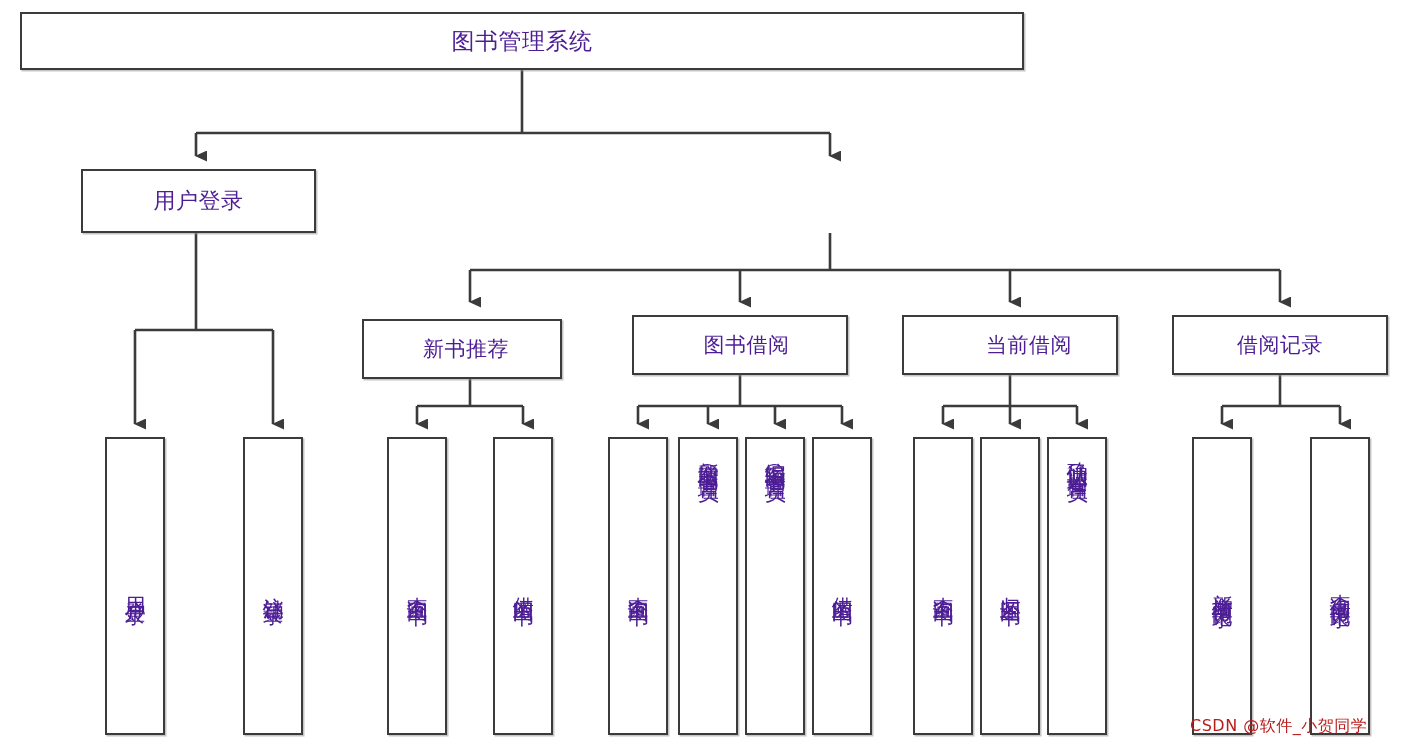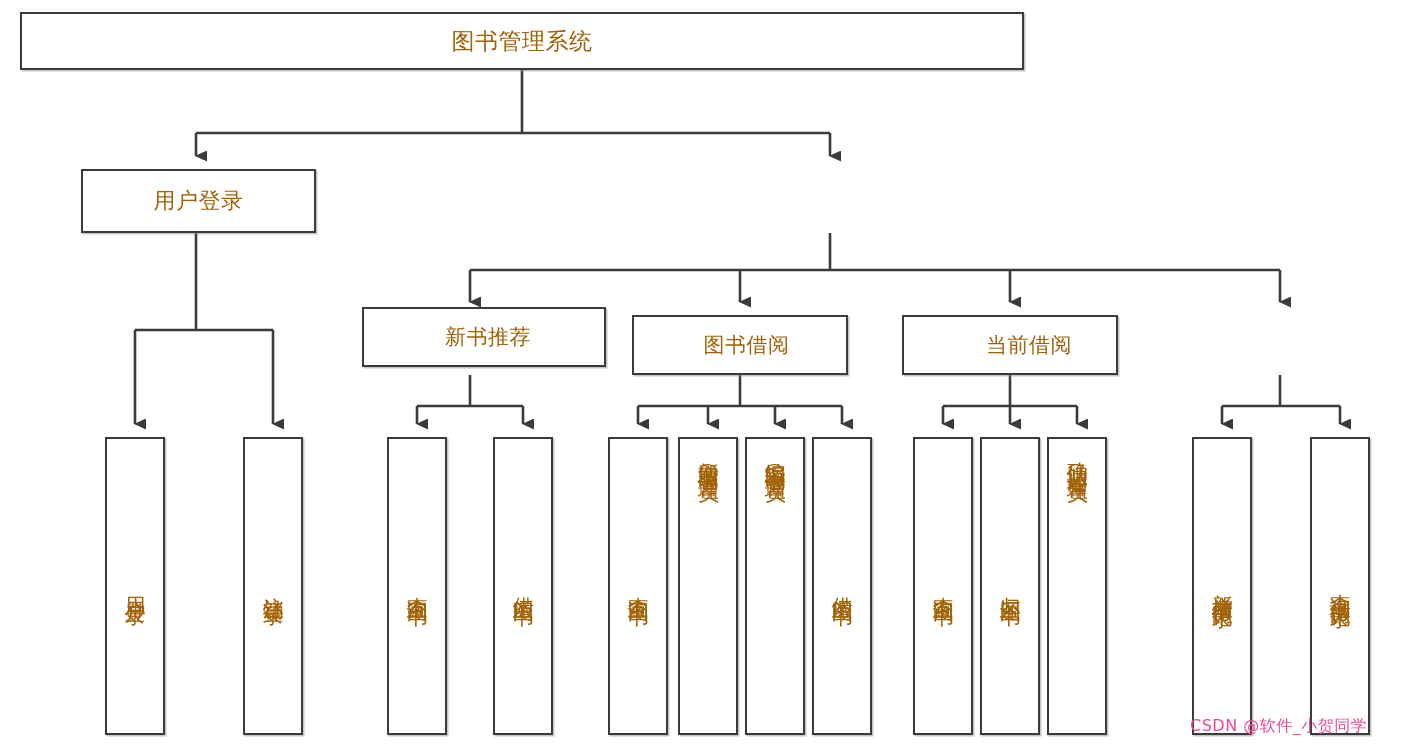--- a/index.html
+++ b/index.html
@@ -29,21 +29,21 @@
     position: absolute;
     box-sizing: border-box;
     background: #ffffff;
     border: 2px solid #3b3b3b;
     display: flex;
     align-items: center;
     justify-content: center;
     box-shadow: 1.5px 1.5px 0 rgba(150,150,150,0.55);
   }
   .node-label {
-    color: #a16207;
+    color: #4c1d95;
     font-family: "DejaVu Sans", "Liberation Sans", sans-serif;
     letter-spacing: 0.5px;
     white-space: nowrap;
     text-align: right;
   }
   .lvl-root .node-label { font-size: 23px; }
   .lvl-1 .node-label { font-size: 22px; }
   .lvl-2 .node-label { font-size: 21px; }
   .leaf .node-label {
     writing-mode: vertical-rl;
@@ -57,21 +57,21 @@
   .leaf {
     align-items: flex-start;
     padding-top: 6px;
   }
   .leaf.center-text { align-items: center; padding-top: 0; }
   #watermark {
     position: absolute;
     left: 1190px;
     top: 716px;
     font-size: 16px;
-    color: #ec4899;
+    color: #b91c1c;
     font-family: "DejaVu Sans", "Liberation Sans", sans-serif;
     letter-spacing: 0.5px;
     white-space: nowrap;
     pointer-events: none;
   }
 </style>
 </head>
 <body>
 
 <div id="diagram-root">
@@ -129,32 +129,35 @@
 
   <div class="node-box lvl-root" style="left:20px; top:12px; width:1004px; height:58px;">
     <span class="node-label">图书管理系统</span>
   </div>
 
   <div class="node-box lvl-1" style="left:81px; top:169px; width:235px; height:64px;">
     <span class="node-label">用户登录</span>
   </div>
 
 
-  <div class="node-box lvl-2" style="left:362px; top:307px; width:244px; height:60px;padding-left:8px;">
+  <div class="node-box lvl-2" style="left:362px; top:319px; width:200px; height:60px;padding-left:8px;">
     <span class="node-label">新书推荐</span>
   </div>
 
   <div class="node-box lvl-2" style="left:632px; top:315px; width:216px; height:60px;padding-left:13px;">
     <span class="node-label">图书借阅</span>
   </div>
 
   <div class="node-box lvl-2" style="left:902px; top:315px; width:216px; height:60px;padding-left:38px;">
     <span class="node-label">当前借阅</span>
   </div>
 
+  <div class="node-box lvl-2" style="left:1172px; top:315px; width:216px; height:60px;">
+    <span class="node-label">借阅记录</span>
+  </div>
 
   <div class="node-box leaf center-text" style="left:105px; top:437px; width:60px; height:298px;">
     <span class="node-label">用户登录</span>
   </div>
 
   <div class="node-box leaf center-text" style="left:243px; top:437px; width:60px; height:298px;">
     <span class="node-label">注销登录</span>
   </div>
 
   <div class="node-box leaf center-text" style="left:387px; top:437px; width:60px; height:298px;">

